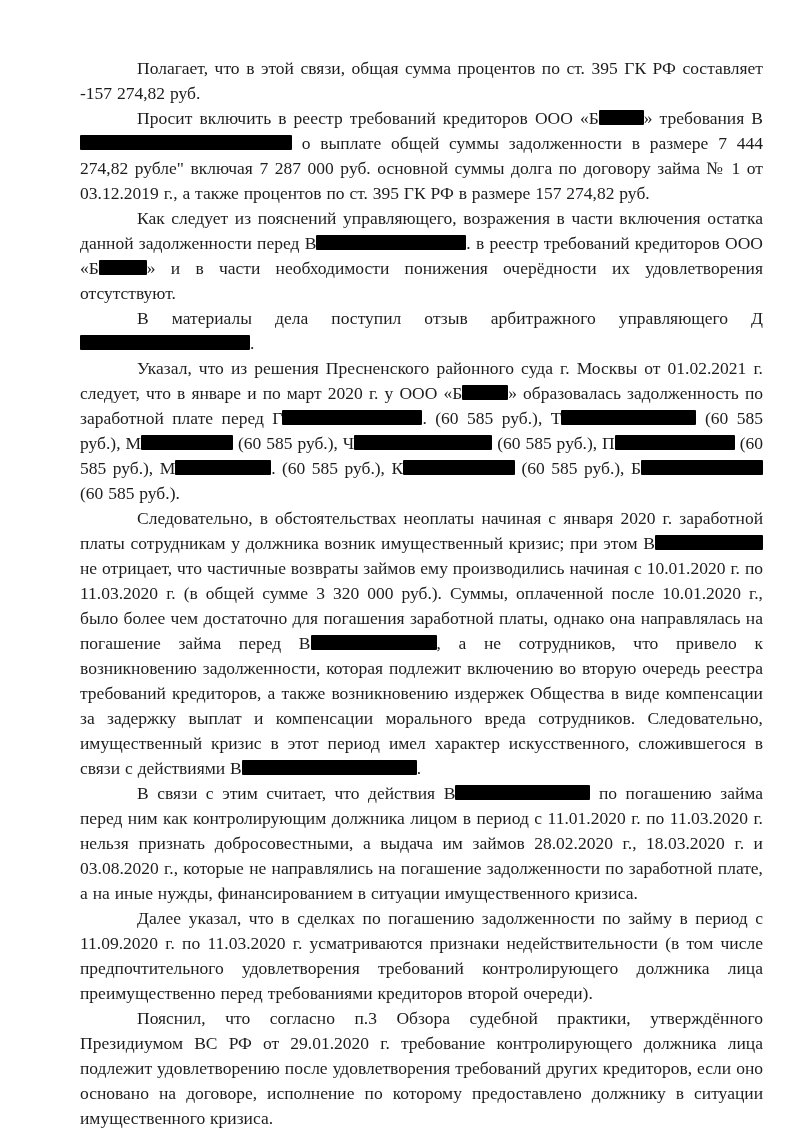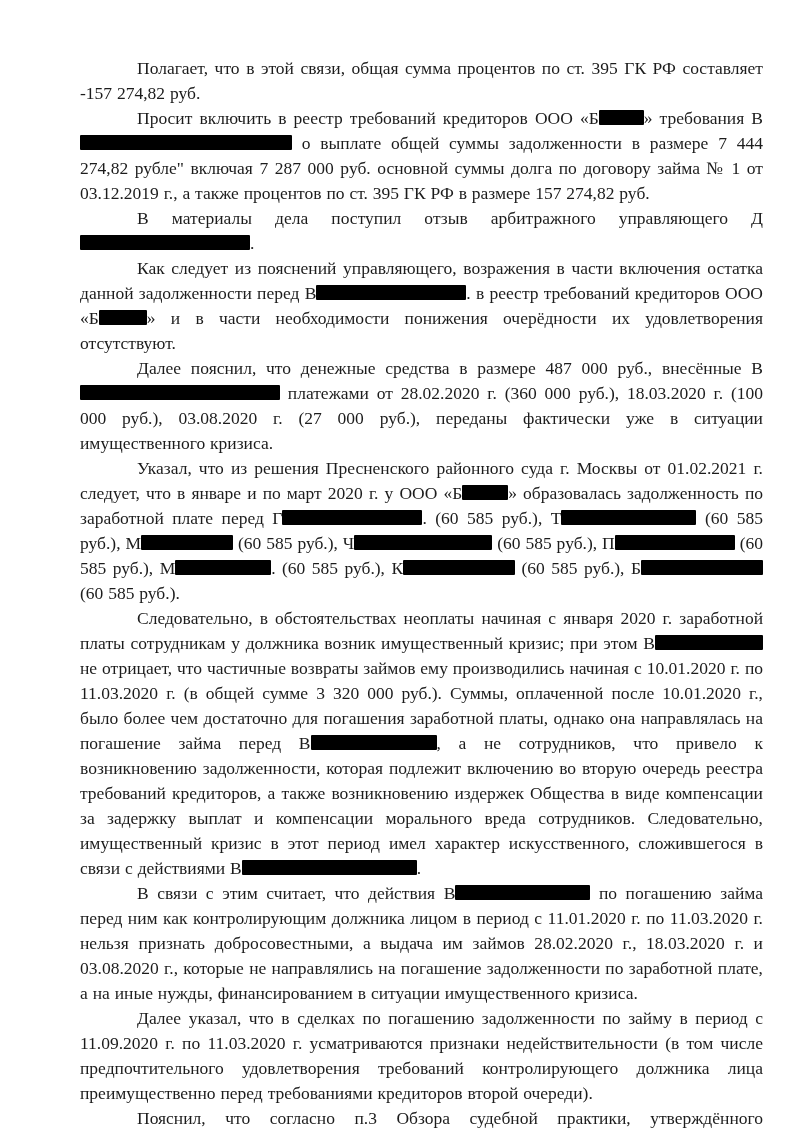--- a/index.html
+++ b/index.html
@@ -39,22 +39,21 @@
     border-radius: 1px;
   }
 </style>
 </head>
 <body>
 
 <div class="page">
   <div class="doc" style="color: rgb(28, 28, 28);">
       <p>Полагает, что в этой связи, общая сумма процентов по ст. 395 ГК РФ составляет -157 274,82 руб.</p>
       <p>Просит включить в реестр требований кредиторов ООО «Б<span class="redact" style="width: 45px; background: rgb(0, 0, 0);"></span>» требования В<span class="redact" style="width: 212px; background: rgb(0, 0, 0);"></span> о выплате общей суммы задолженности в размере 7 444 274,82 рубле" включая 7 287 000 руб. основной суммы долга по договору займа № 1 от 03.12.2019 г., а также процентов по ст. 395 ГК РФ в размере 157 274,82 руб.</p>
+      <p>Как следует из пояснений управляющего, возражения в части включения остатка данной задолженности перед В<span class="redact" style="width: 150px; background: rgb(0, 0, 0);"></span>. в реестр требований кредиторов ООО «Б<span class="redact" style="width: 48px; background: rgb(0, 0, 0);"></span>» и в части необходимости понижения очерёдности их удовлетворения отсутствуют.</p>
       <p>В материалы дела поступил отзыв арбитражного управляющего Д<span class="redact" style="width: 170px; background: rgb(0, 0, 0);"></span>.</p>
-      <p>Как следует из пояснений управляющего, возражения в части включения остатка данной задолженности перед В<span class="redact" style="width: 150px; background: rgb(0, 0, 0);"></span>. в реестр требований кредиторов ООО «Б<span class="redact" style="width: 48px; background: rgb(0, 0, 0);"></span>» и в части необходимости понижения очерёдности их удовлетворения отсутствуют.</p>
-      <p>Далее пояснил, что денежные средства в размере 487 000 руб., внесённые В<span class="redact" style="width: 200px; background: rgb(0, 0, 0);"></span> платежами от 28.02.2020 г. (360 000 руб.), 18.03.2020 г. (100 000 руб.), 03.08.2020 г. (27 000 руб.), переданы фактически уже в ситуации имущественного кризиса.</p>
       <p>Указал, что из решения Пресненского районного суда г. Москвы от 01.02.2021 г. следует, что в январе и по март 2020 г. у ООО «Б<span class="redact" style="width: 46px; background: rgb(0, 0, 0);"></span>» образовалась задолженность по заработной плате перед Г<span class="redact" style="width: 140px; background: rgb(0, 0, 0);"></span>. (60 585 руб.), Т<span class="redact" style="width: 135px; background: rgb(0, 0, 0);"></span> (60 585 руб.), М<span class="redact" style="width: 92px; background: rgb(0, 0, 0);"></span> (60 585 руб.), Ч<span class="redact" style="width: 138px; background: rgb(0, 0, 0);"></span> (60 585 руб.), П<span class="redact" style="width: 120px; background: rgb(0, 0, 0);"></span> (60 585 руб.), М<span class="redact" style="width: 96px; background: rgb(0, 0, 0);"></span>. (60 585 руб.), К<span class="redact" style="width: 112px; background: rgb(0, 0, 0);"></span> (60 585 руб.), Б<span class="redact" style="width: 122px; background: rgb(0, 0, 0);"></span> (60 585 руб.).</p>
       <p>Следовательно, в обстоятельствах неоплаты начиная с января 2020 г. заработной платы сотрудникам у должника возник имущественный кризис; при этом В<span class="redact" style="width: 108px; background: rgb(0, 0, 0);"></span> не отрицает, что частичные возвраты займов ему производились начиная с 10.01.2020 г. по 11.03.2020 г. (в общей сумме 3 320 000 руб.). Суммы, оплаченной после 10.01.2020 г., было более чем достаточно для погашения заработной платы, однако она направлялась на погашение займа перед В<span class="redact" style="width: 126px; background: rgb(0, 0, 0);"></span>, а не сотрудников, что привело к возникновению задолженности, которая подлежит включению во вторую очередь реестра требований кредиторов, а также возникновению издержек Общества в виде компенсации за задержку выплат и компенсации морального вреда сотрудников. Следовательно, имущественный кризис в этот период имел характер искусственного, сложившегося в связи с действиями В<span class="redact" style="width: 175px; background: rgb(0, 0, 0);"></span>.</p>
       <p>В связи с этим считает, что действия В<span class="redact" style="width: 135px; background: rgb(0, 0, 0);"></span> по погашению займа перед ним как контролирующим должника лицом в период с 11.01.2020 г. по 11.03.2020 г. нельзя признать добросовестными, а выдача им займов 28.02.2020 г., 18.03.2020 г. и 03.08.2020 г., которые не направлялись на погашение задолженности по заработной плате, а на иные нужды, финансированием в ситуации имущественного кризиса.</p>
       <p>Далее указал, что в сделках по погашению задолженности по займу в период с 11.09.2020 г. по 11.03.2020 г. усматриваются признаки недействительности (в том числе предпочтительного удовлетворения требований контролирующего должника лица преимущественно перед требованиями кредиторов второй очереди).</p>
       <p>Пояснил, что согласно п.3 Обзора судебной практики, утверждённого Президиумом ВС РФ от 29.01.2020 г. требование контролирующего должника лица подлежит удовлетворению после удовлетворения требований других кредиторов, если оно основано на договоре, исполнение по которому предоставлено должнику в ситуации имущественного кризиса.</p>
     </div>
 </div>
 
 </body></html>

